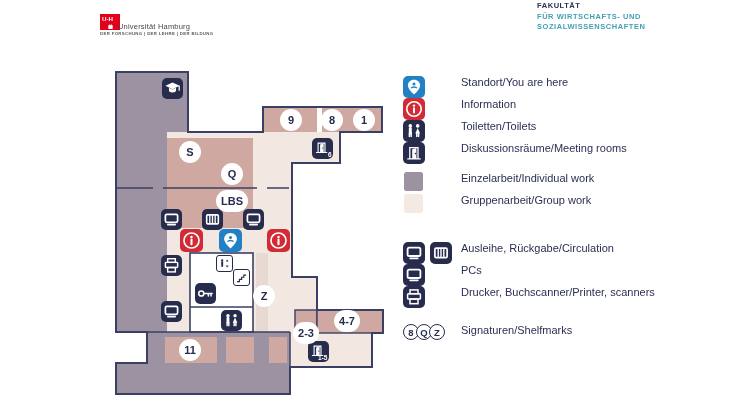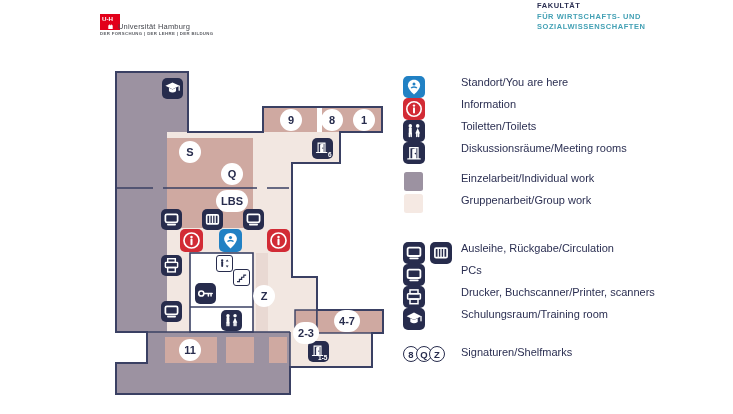--- a/index.html
+++ b/index.html
@@ -346,30 +346,20 @@
       <div class="lg-row">
         <span class="lg-icons">
           <span class="lg-tile tile-navy">
             <svg viewBox="0 0 22 22" aria-hidden="true">
               <use href="#sym-printer" xlink:href="#sym-printer"></use>
             </svg>
           </span>
         </span>
         <span class="lg-label">Drucker, Buchscanner/Printer, scanners</span>
       </div>
-      <div class="lg-row">
-        <span class="lg-icons">
-          <span class="lg-tile tile-navy">
-            <svg viewBox="0 0 22 22" aria-hidden="true">
-              <use href="#sym-graduation-cap" xlink:href="#sym-graduation-cap"></use>
-            </svg>
-          </span>
-        </span>
-        <span class="lg-label">Schulungsraum/Training room</span>
-      </div>
     </div>
     <div class="lg-section">
       <div class="lg-row">
         <span class="lg-icons">
           <span class="lg-circle">8</span>
           <span class="lg-circle">Q</span>
           <span class="lg-circle">Z</span>
         </span>
         <span class="lg-label">Signaturen/Shelfmarks</span>
       </div>

